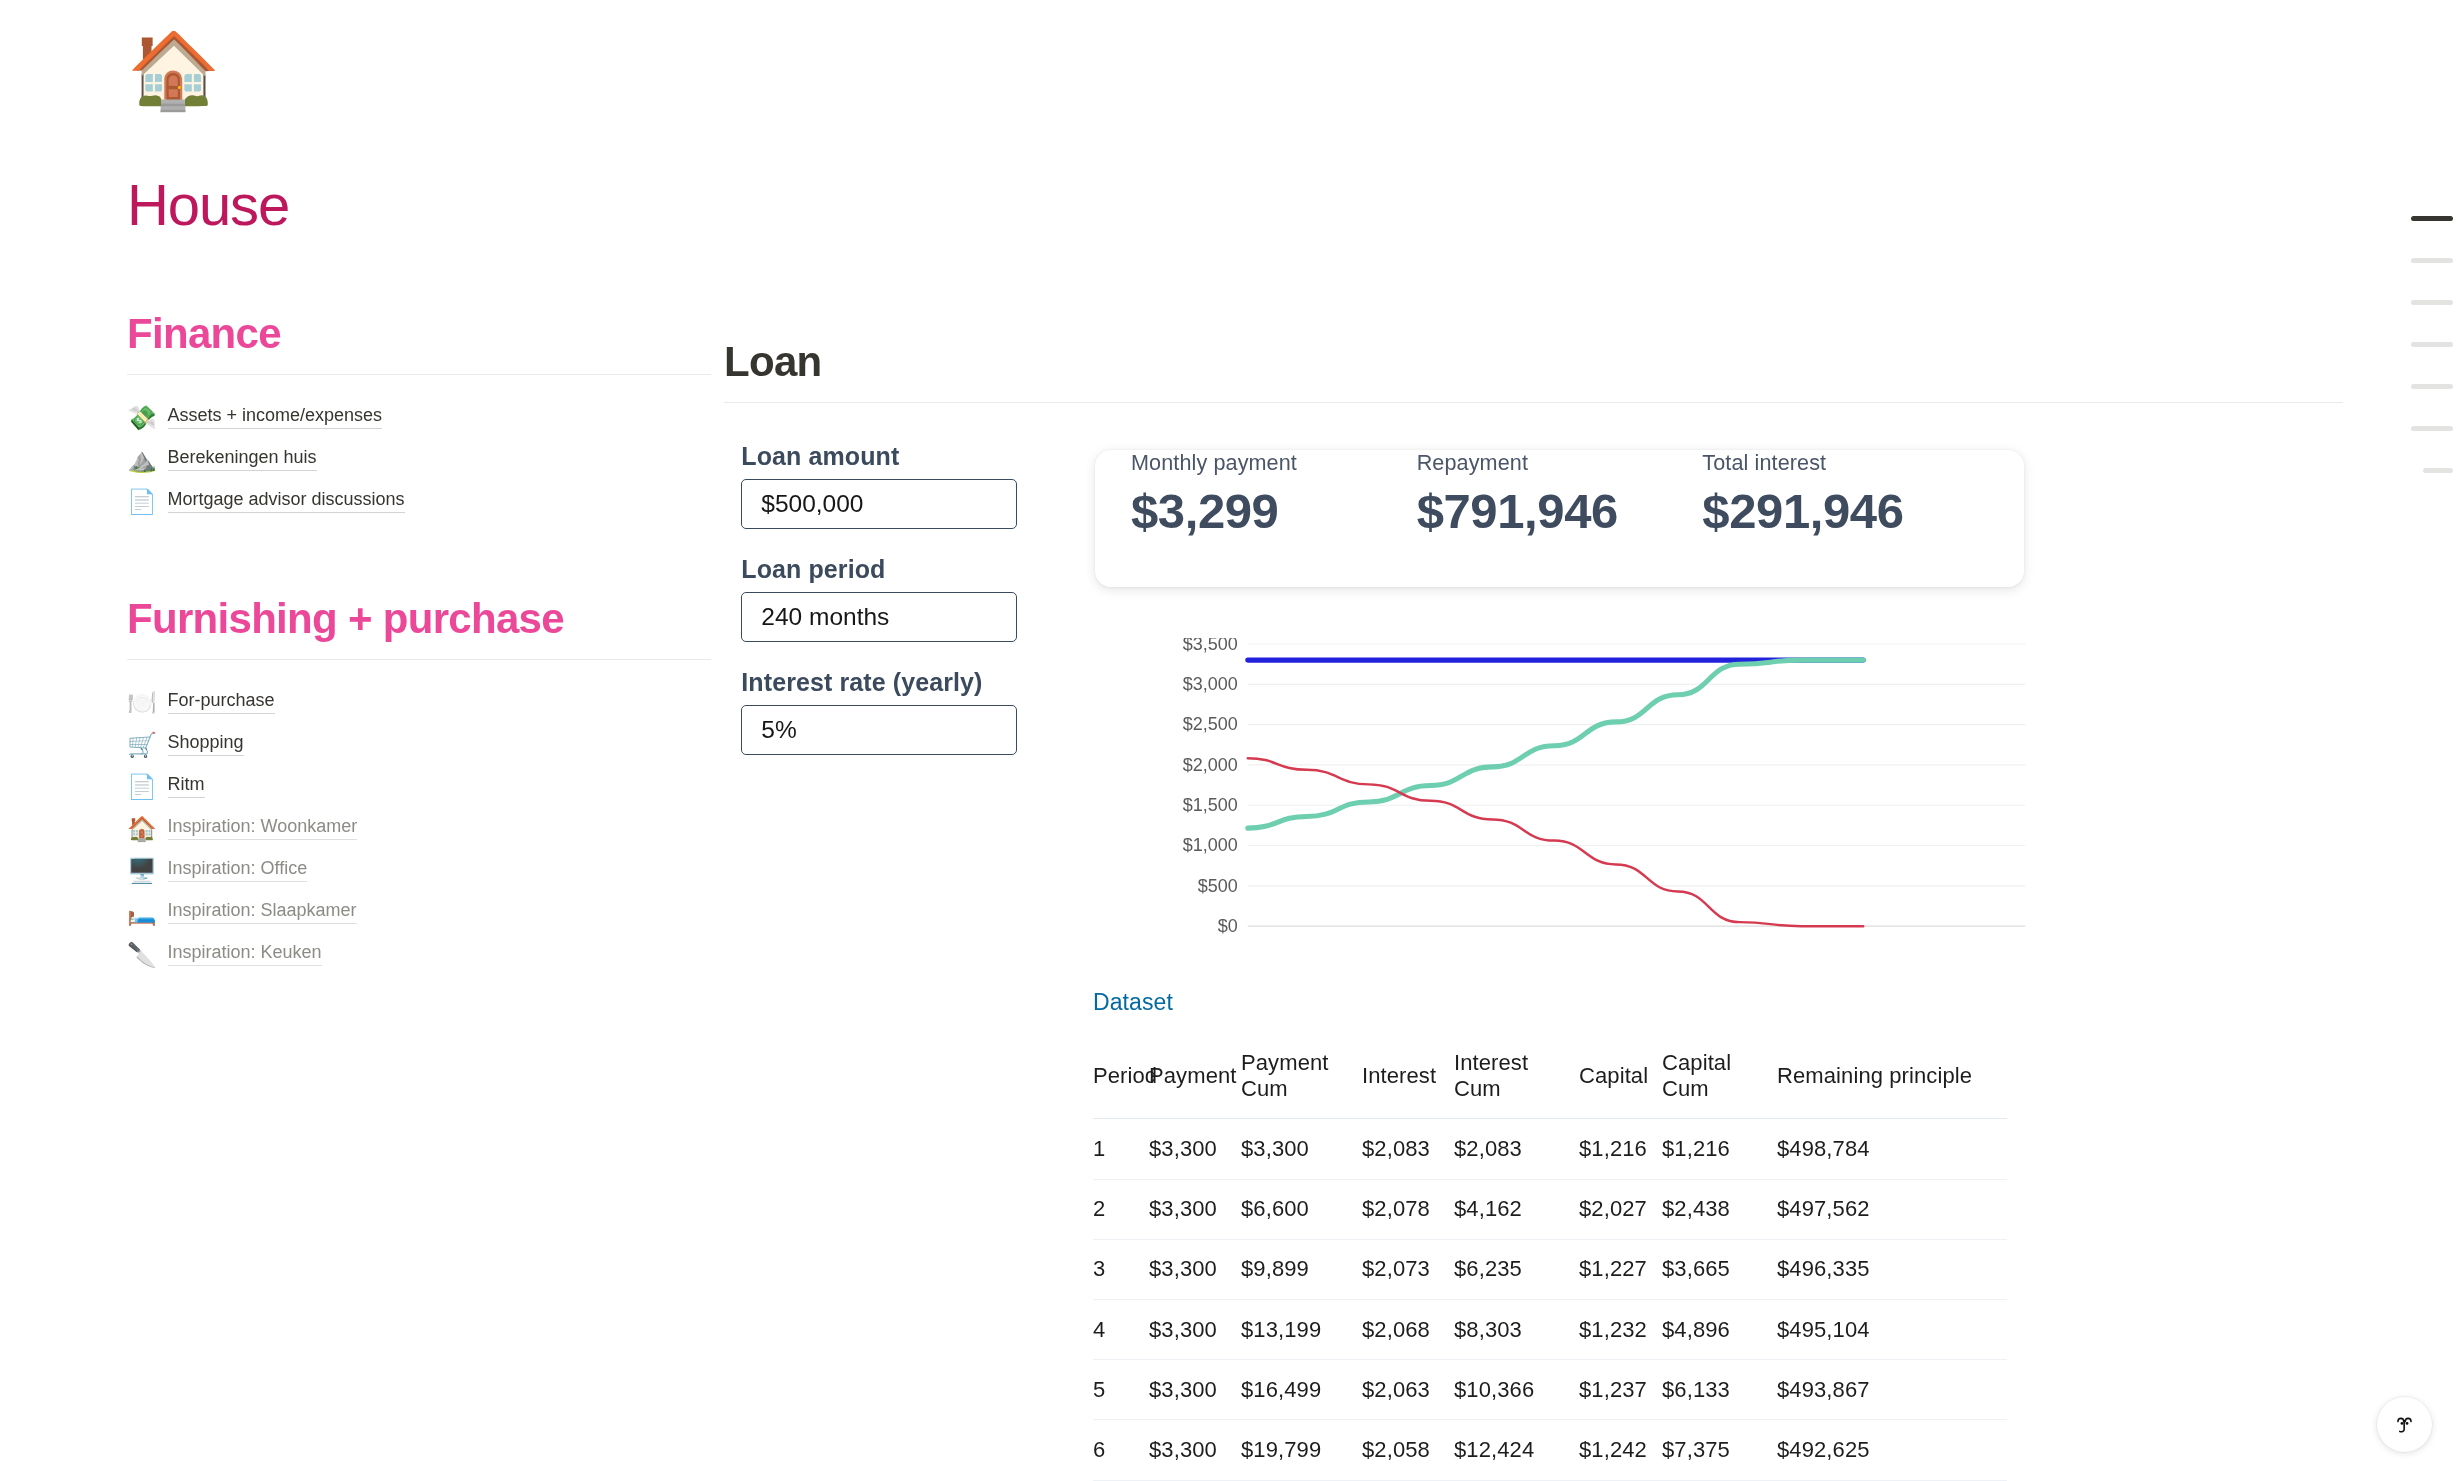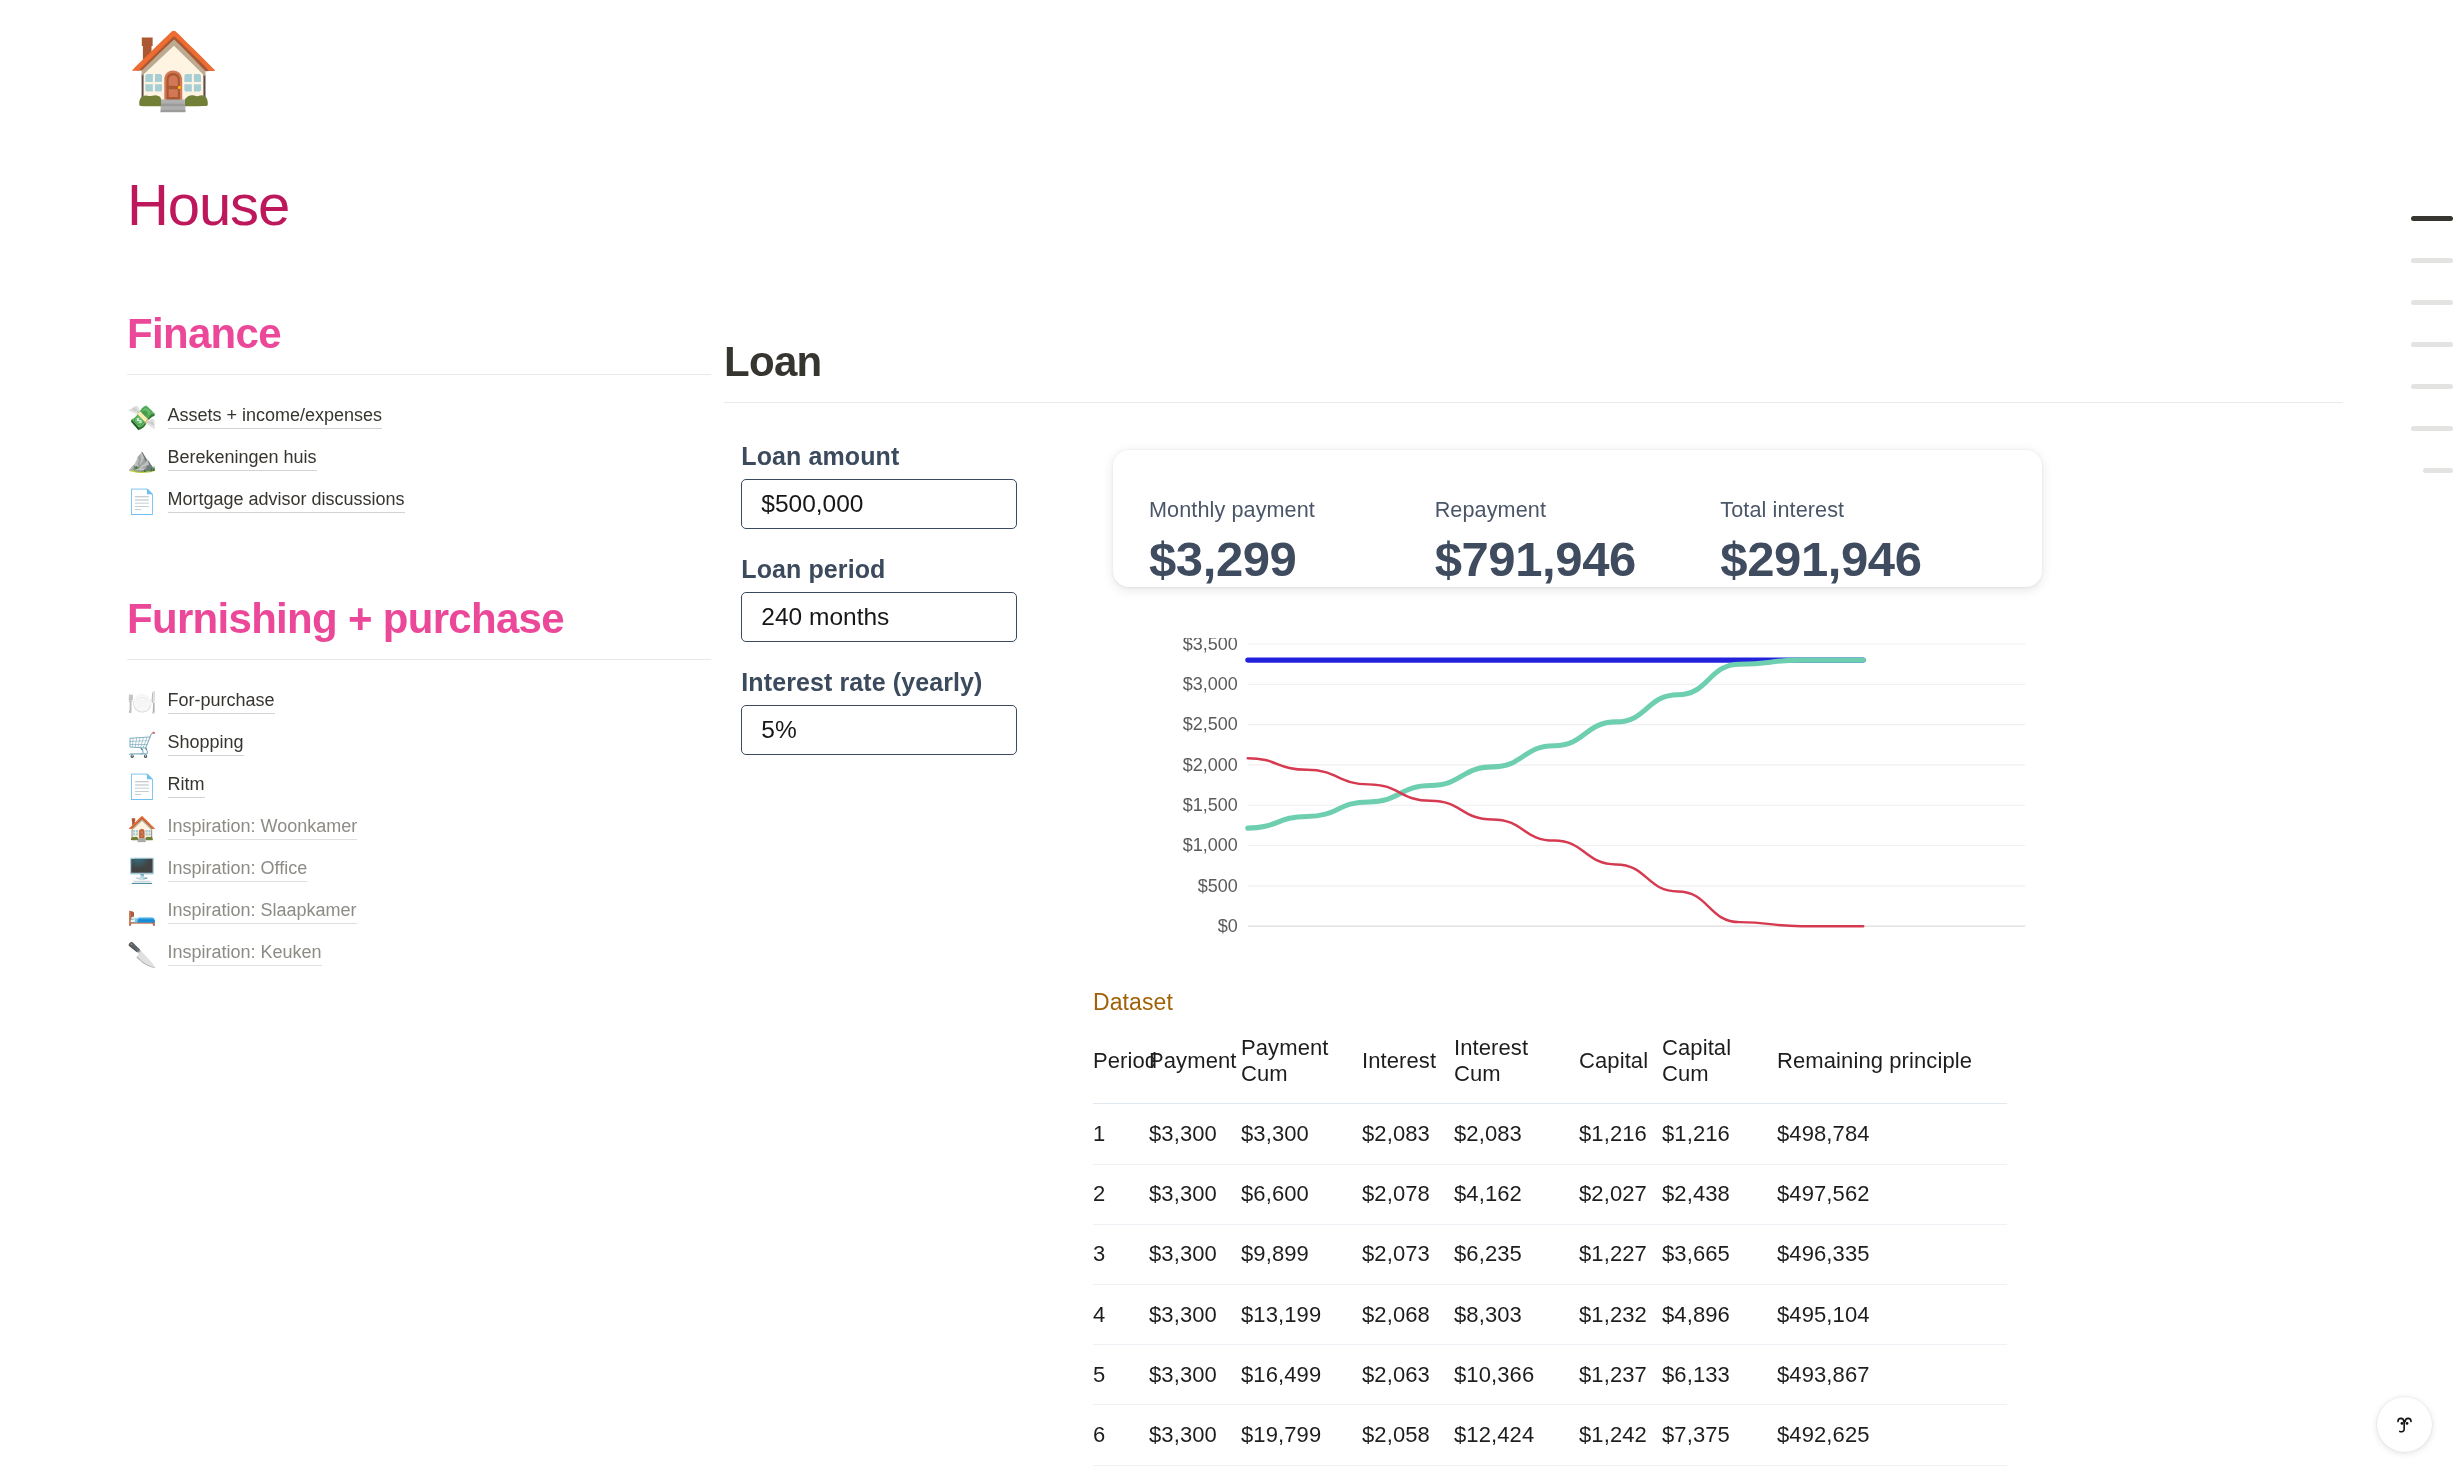--- a/index.html
+++ b/index.html
@@ -69,39 +69,39 @@
     width: 276px; height: 50px;
     border: 1.4px solid #3c4a5d; border-radius: 5px;
     background: #ffffff; display: flex; align-items: center;
     padding-left: 19px;
     font-size: 24.5px; color: #17171a;
     font-family: "Liberation Sans", sans-serif;
   }
 
   
   #summary-card {
-    position: absolute; left: 389px; top: 7.2px;
+    position: absolute; left: 371px; top: 7.2px;
     width: 929px; height: 137px;
     background: #ffffff; border-radius: 16px;
     box-shadow: 0 2.9px 11.5px rgba(16,24,40,.10), 0 0.7px 2.9px rgba(16,24,40,.06);
-    display: flex; align-items: flex-end; padding: 0 36px;
+    display: flex; align-items: flex-start; padding: 0 36px;
   }
   .stat { width: 295px; }
   .stat-label { font-size: 21.6px; color: #4a5668; margin-bottom: 7.2px; letter-spacing: 0.1px; }
   .stat-value { font-size: 49px; font-weight: 700; color: #3f4b5e; letter-spacing: -0.4px; }
 
   
   #chart-wrap { position: absolute; left: 369px; top: 196px; width: 943px; height: 310px; }
   #chart-svg { display: block; }
 
   
   #dataset { position: absolute; left: 369px; top: 547px; width: 936px; }
   #dataset-title {
-    font-size: 23px; color: #a16207; font-weight: 400;
-    margin-bottom: 19px; letter-spacing: 0.1px;
+    font-size: 23px; color: #0369a1; font-weight: 400;
+    margin-bottom: 34px; letter-spacing: 0.1px;
   }
   table#loan-table { border-collapse: collapse; width: 914px; table-layout: fixed; }
   table#loan-table th {
     font-size: 22px; font-weight: 400; color: #1d1d1f;
     text-align: left; padding: 0 0 16px 0; letter-spacing: 0.1px;
     border-bottom: 1.4px solid #e3e9f0;
   }
   table#loan-table td {
     font-size: 22px; color: #1d1d1f; padding: 16.6px 0 16.6px 0;
     border-bottom: 1.4px solid #eef2f7; letter-spacing: 0.1px;

